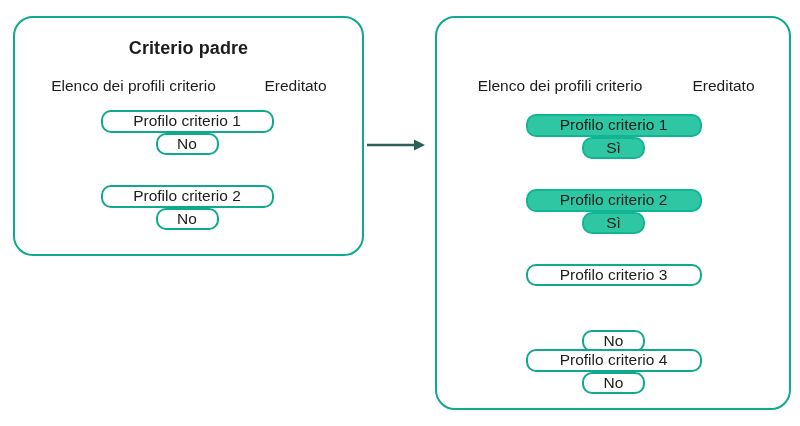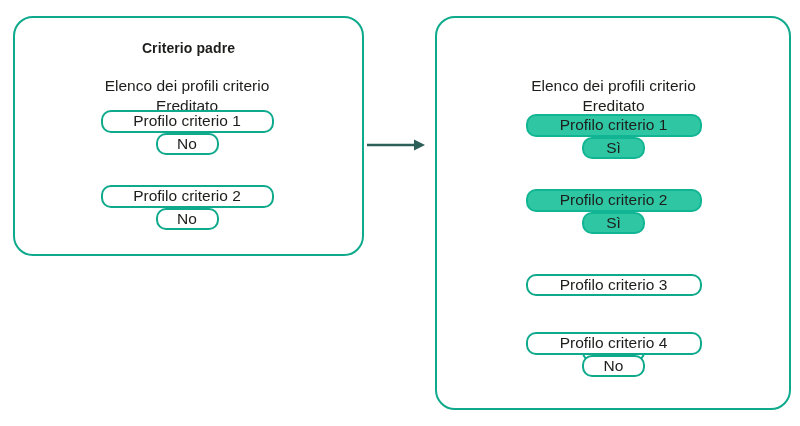--- a/index.html
+++ b/index.html
@@ -11,36 +11,36 @@
     --bg:#ffffff;
   }
   html,body{margin:0;padding:0;background:var(--bg);}
   body{font-family:"Liberation Sans", sans-serif;color:var(--text);-webkit-font-smoothing:antialiased;}
   .stage{position:relative;width:800px;height:426px;background:var(--bg);overflow:hidden;}
 
   .panel{position:absolute;background:var(--bg);border:2px solid var(--outline);border-radius:20px;box-sizing:border-box;}
   .panel.parent{left:13px;top:16px;width:351px;height:240px;}
   .panel.child{left:435px;top:16px;width:356px;height:394px;}
 
-  .panel-title{position:absolute;left:0;right:0;top:20px;text-align:center;font-size:14px;font-weight:700;line-height:20px;letter-spacing:.1px;}
+  .panel-title{position:absolute;left:0;right:0;top:20px;text-align:center;font-size:18px;font-weight:700;line-height:20px;letter-spacing:.1px;}
 
   .header-row,.data-row{position:absolute;display:flex;justify-content:space-between;align-items:center;}
   .parent .header-row,.parent .data-row{left:32px;width:280px;}
   .child  .header-row,.child  .data-row{left:35px;width:283px;}
 
-  .header-row{top:58px;height:20px;flex-direction:column;}
+  .header-row{top:58px;height:20px;}
   .col-h{display:flex;align-items:center;justify-content:center;white-space:nowrap;font-size:15.5px;line-height:20px;}
   .parent .col-h.profiles{width:173px;}
   .child  .col-h.profiles{width:176px;}
   .col-h.inherited{width:63px;}
 
   .data-row{height:45px;flex-direction:column;}
   .parent .r1{top:92px;}  .parent .r2{top:167px;}
   .child  .r1{top:96px;}  .child  .r2{top:171px;}
-  .child  .r3{top:256px;gap:44px;} .child  .r4{top:314px;text-align:right;}
+  .child  .r3{top:246px;gap:44px;} .child  .r4{top:331px;text-align:right;}
 
   .profile-box,.badge{box-sizing:border-box;height:45px;background:var(--bg);
     border:2px solid var(--outline);border-radius:10px;
     display:flex;align-items:center;justify-content:center;
     font-size:15.5px;white-space:nowrap;}
   .parent .profile-box{width:173px;}
   .child  .profile-box{width:176px;}
   .badge{width:63px;}
   .data-row.filled .profile-box,.data-row.filled .badge{background:var(--fill);border-color:var(--fill-border);}
 

